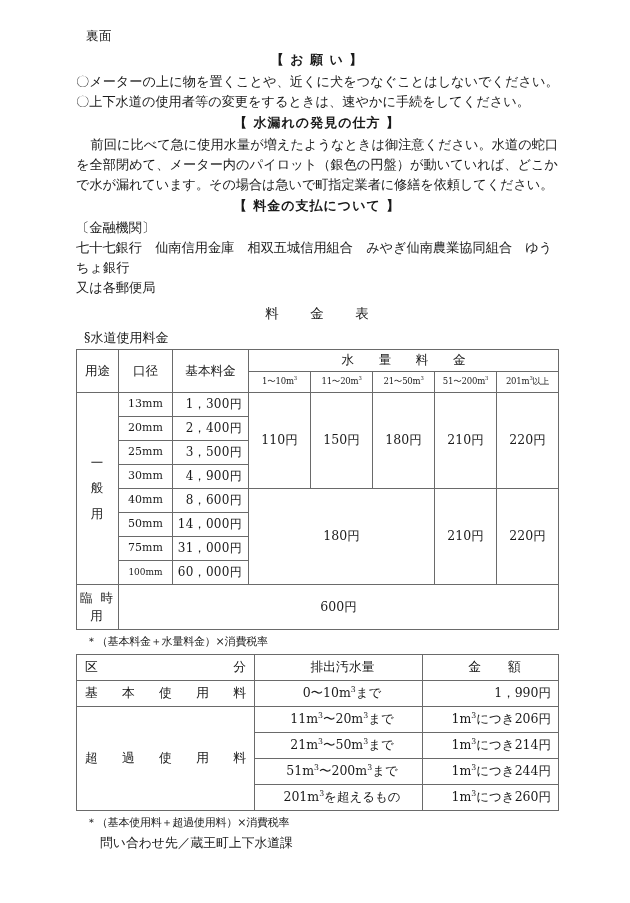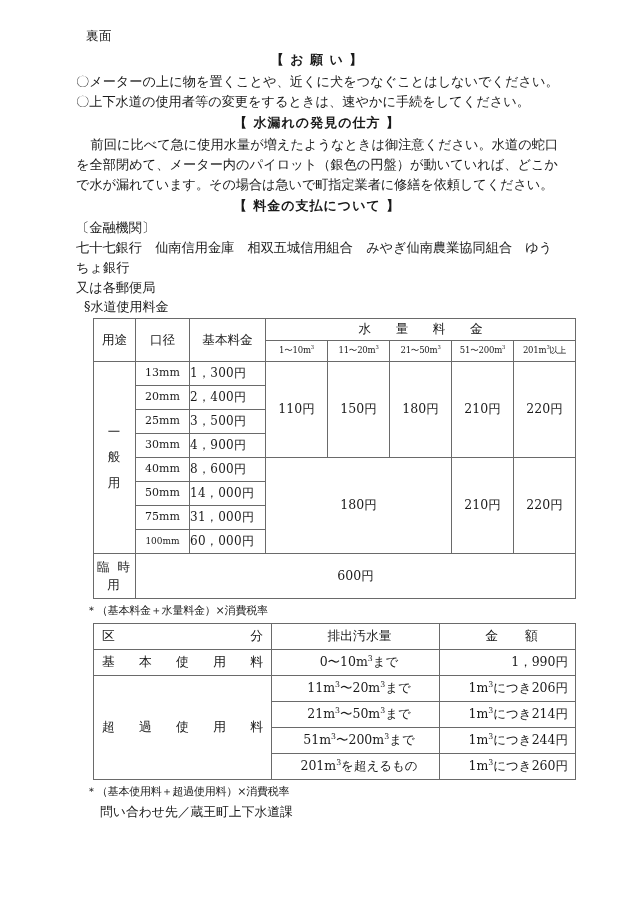--- a/index.html
+++ b/index.html
@@ -72,21 +72,20 @@
   .contact {
     font-size: 12.8px;
     margin: 0 0 0 24px;
   }
 
   
   table {
     border-collapse: collapse;
     width: 100%;
     table-layout: fixed;
-    margin-left: 17px;
   }
   table td, table th {
     border: 1px solid #6a6a6a;
     font-weight: normal;
     font-size: 12.5px;
     padding: 0;
     text-align: center;
     vertical-align: middle;
     line-height: 1.25;
   }
@@ -96,21 +95,21 @@
   #water-table col.c-base   { width: 76px; }
   #water-table col.c-tier   { width: 62px; }
 
   #water-table td.use-cell {
     font-size: 12.5px;
     line-height: 2.05;
     letter-spacing: 1px;
   }
   #water-table td.dia  { font-size: 11px; height: 23px; }
   #water-table td.dia.small { font-size: 9px; }
-  #water-table td.base { font-size: 12px; text-align: left; padding-right: 6px; letter-spacing: .3px;}
+  #water-table td.base { font-size: 12px; text-align: right; padding-right: 6px; letter-spacing: .3px;}
   #water-table td.tierhead { font-size: 8.5px; height: 20px; letter-spacing: -.2px;}
   #water-table td.grouphead {
     font-size: 12.6px; letter-spacing: 6px; text-indent: 6px; height: 21px;
   }
   #water-table td.rate { font-size: 12.5px; }
   #water-table td.temp-label { font-size: 12.5px; line-height: 1.45; letter-spacing: 2px; }
   #water-table td.temp-rate { font-size: 12.5px; height: 44px; }
   #water-table td.hdr-main { font-size: 12.6px; }
 
   
@@ -145,20 +144,21 @@
   <p class="line">〇上下水道の使用者等の変更をするときは、速やかに手続をしてください。</p>
 
   <div class="heading">【 水漏れの発見の仕方 】</div>
   <p class="para indent">前回に比べて急に使用水量が増えたようなときは御注意ください。水道の蛇口を全部閉めて、メーター内のパイロット（銀色の円盤）が動いていれば、どこかで水が漏れています。その場合は急いで町指定業者に修繕を依頼してください。</p>
 
   <div class="heading">【 料金の支払について 】</div>
   <p class="line">〔金融機関〕</p>
   <p class="bank-line">七十七銀行　仙南信用金庫　相双五城信用組合　みやぎ仙南農業協同組合　ゆうちょ銀行</p>
   <p class="bank-line">又は各郵便局</p>
 
+  <div class="title-ryokin">料　金　表</div>
 
   <div class="sec-label">§水道使用料金</div>
 
   <table id="water-table">
     <colgroup>
       <col class="c-use">
         <col class="c-dia">
         <col class="c-base">
       <col class="c-tier">
         <col class="c-tier">

